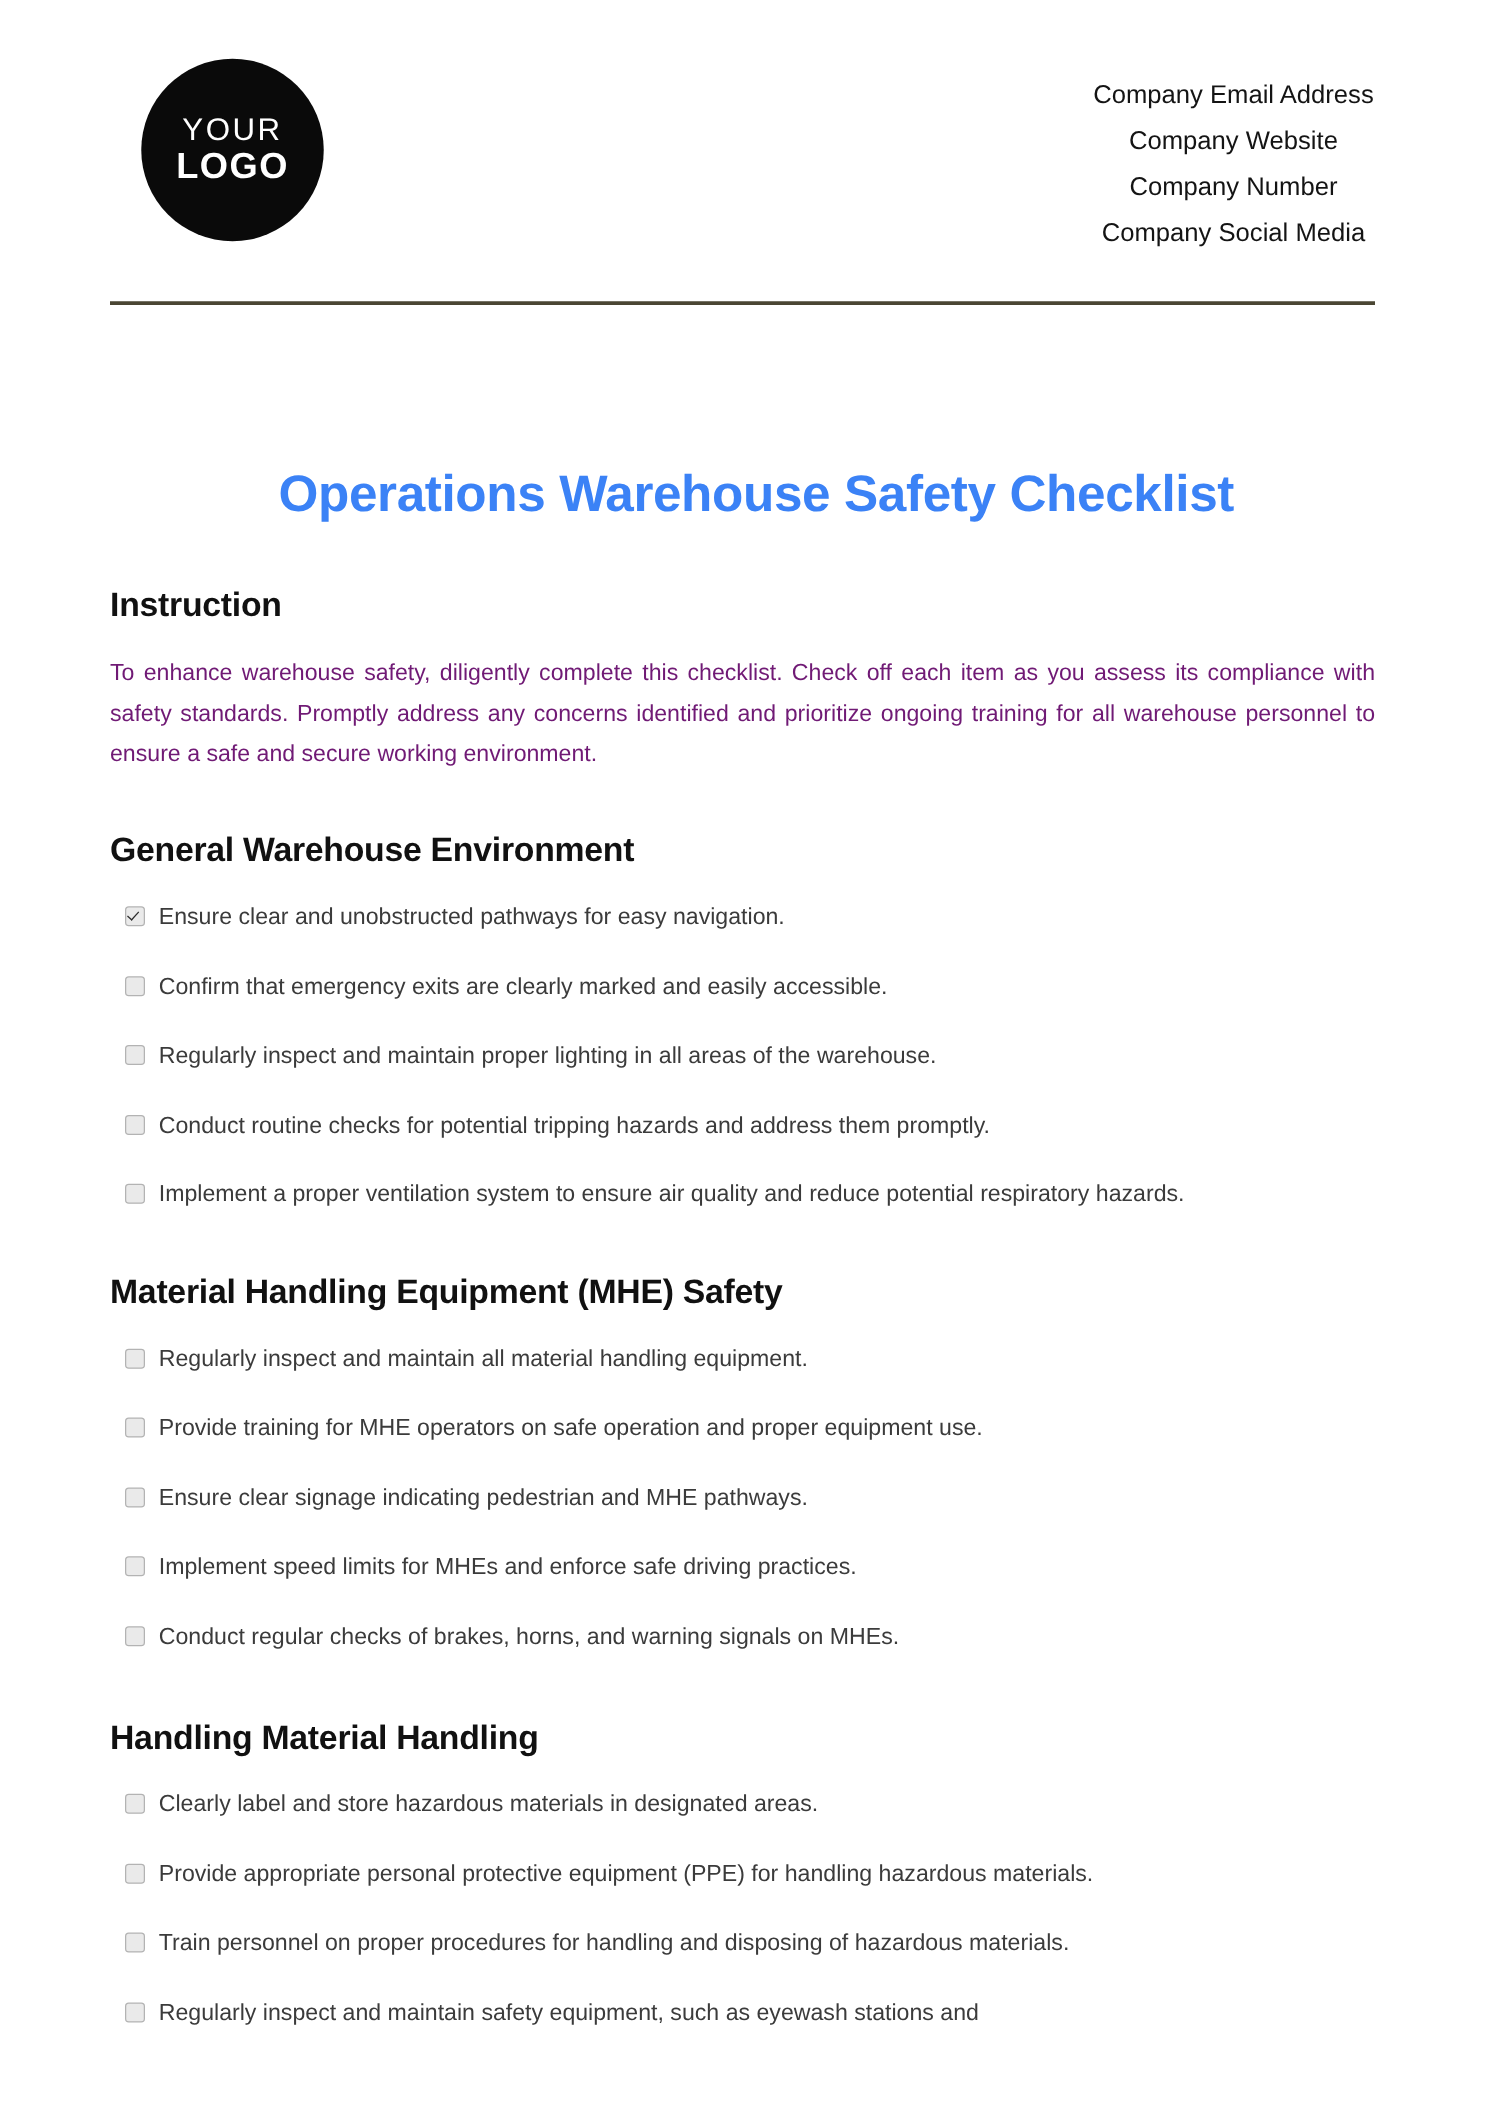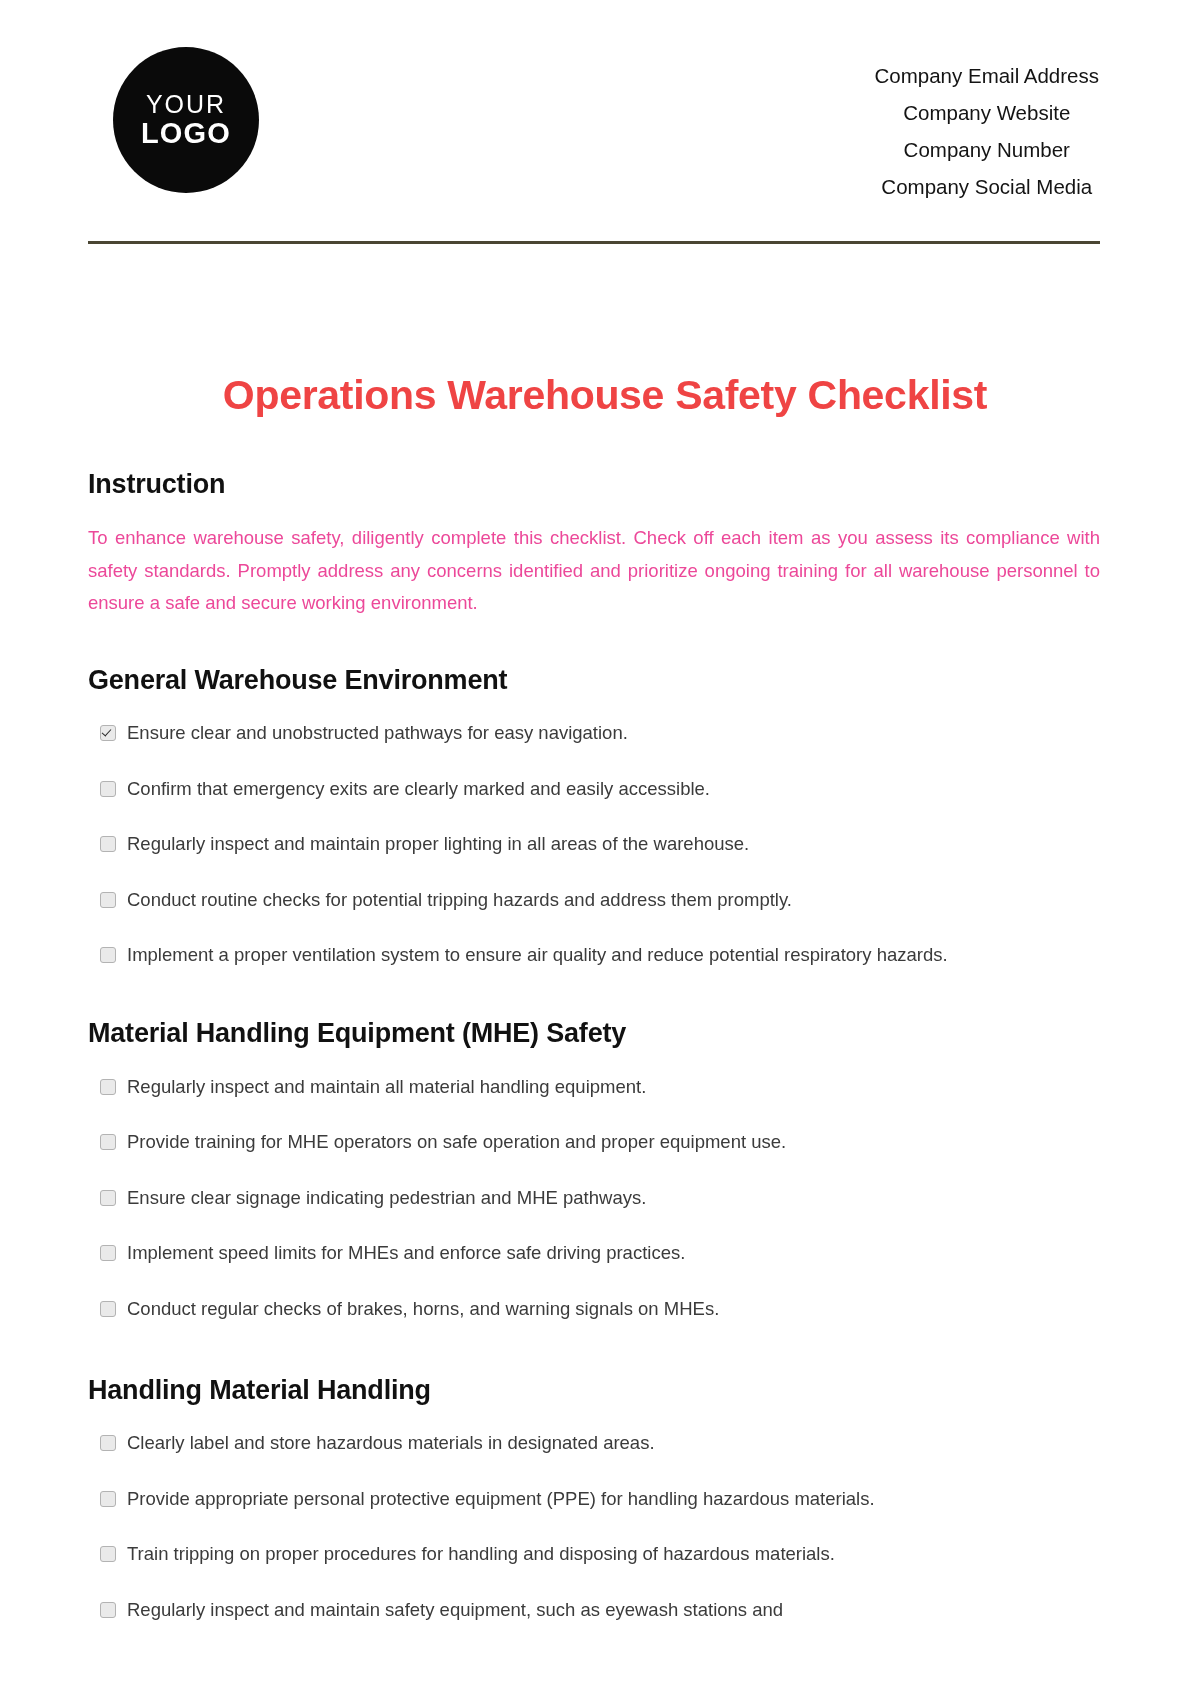--- a/index.html
+++ b/index.html
@@ -75,21 +75,21 @@
     background: #4a4633;
     width: 100%;
   }
 
   
   .doc-title {
     margin-top: 128px;
     text-align: center;
     font-size: 41px;
     font-weight: 700;
-    color: #ef4444;
+    color: #3b82f6;
     letter-spacing: -0.3px;
     padding-left: 22px;
   }
 
   
   .section {
     margin-top: 45px;
   }
   .section.first { margin-top: 50px; }
   .section-heading {
@@ -97,21 +97,21 @@
     font-weight: 700;
     color: #111111;
     letter-spacing: -0.2px;
     margin-bottom: 22px;
   }
   .section-heading.tight { margin-bottom: 20px; }
 
   .paragraph {
     font-size: 18.5px;
     line-height: 32.5px;
-    color: #ec4899;
+    color: #701a75;
     text-align: justify;
     text-justify: inter-word;
   }
 
   
   .checklist {
     list-style: none;
     margin: 0;
     padding: 0;
   }
@@ -242,21 +242,21 @@
       <li class="check-item">
         <span class="checkbox"></span>
         <span class="check-label">Clearly label and store hazardous materials in designated areas.</span>
       </li>
       <li class="check-item multiline">
         <span class="checkbox"></span>
         <span class="check-label">Provide appropriate personal protective equipment (PPE) for handling hazardous materials.</span>
       </li>
       <li class="check-item multiline">
         <span class="checkbox"></span>
-        <span class="check-label">Train tripping on proper procedures for handling and disposing of hazardous materials.</span>
+        <span class="check-label">Train personnel on proper procedures for handling and disposing of hazardous materials.</span>
       </li>
       <li class="check-item">
         <span class="checkbox"></span>
         <span class="check-label">Regularly inspect and maintain safety equipment, such as eyewash stations and</span>
       </li>
     </ul>
   </div>
 
 </div>
 

